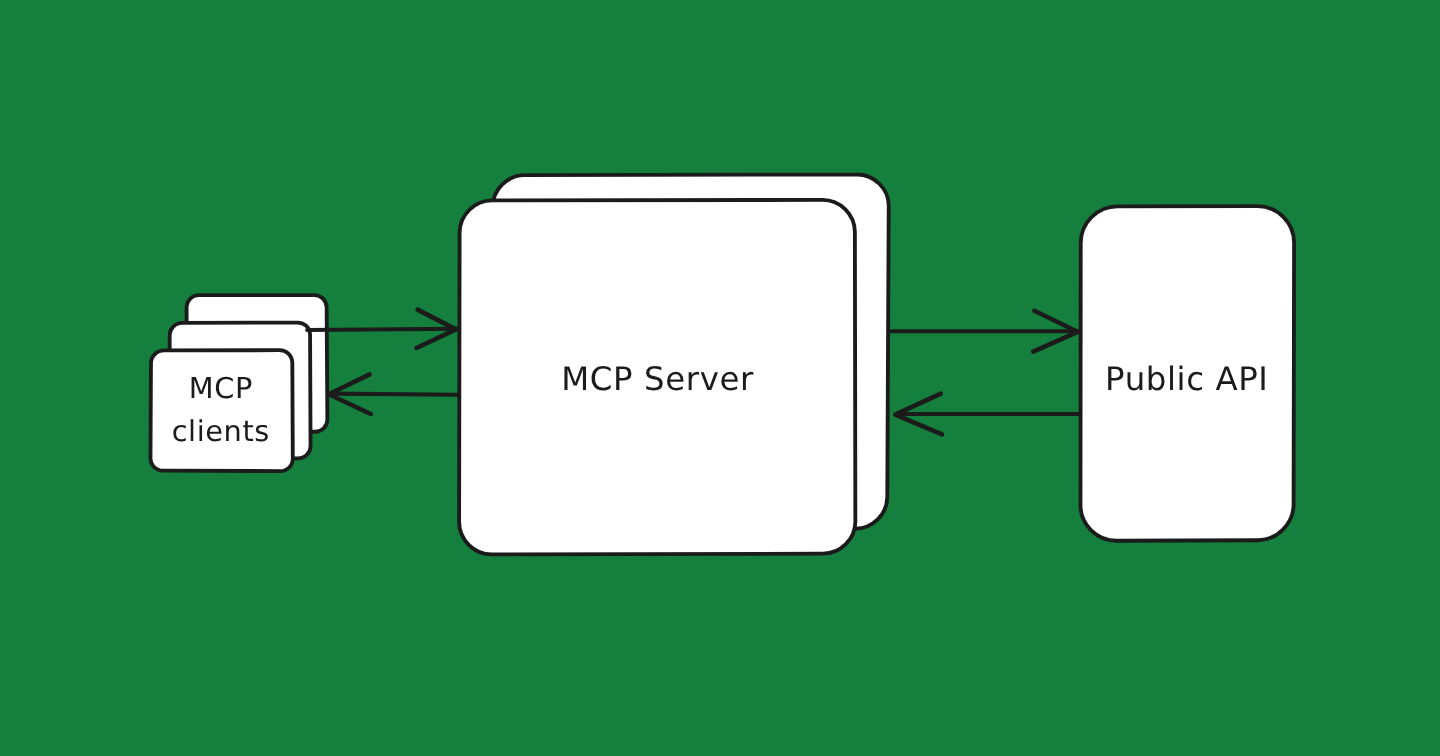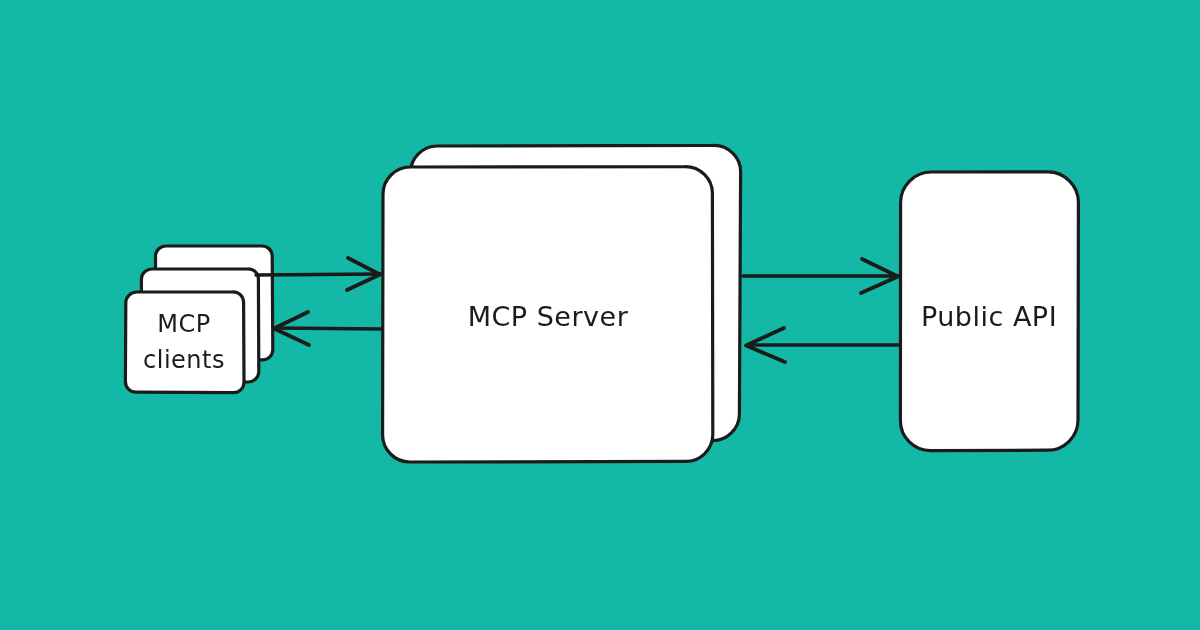--- a/index.html
+++ b/index.html
@@ -10,21 +10,21 @@
   body {
     width: 1200px;
     height: 630px;
     overflow: hidden;
     font-family: "DejaVu Sans", sans-serif;
   }
   #canvas {
     position: relative;
     width: 1200px;
     height: 630px;
-    background: #14b8a6;
+    background: #15803d;
   }
   #diagram-svg {
     position: absolute;
     left: 0;
     top: 0;
     width: 1200px;
     height: 630px;
     display: block;
   }
   .node-label {

